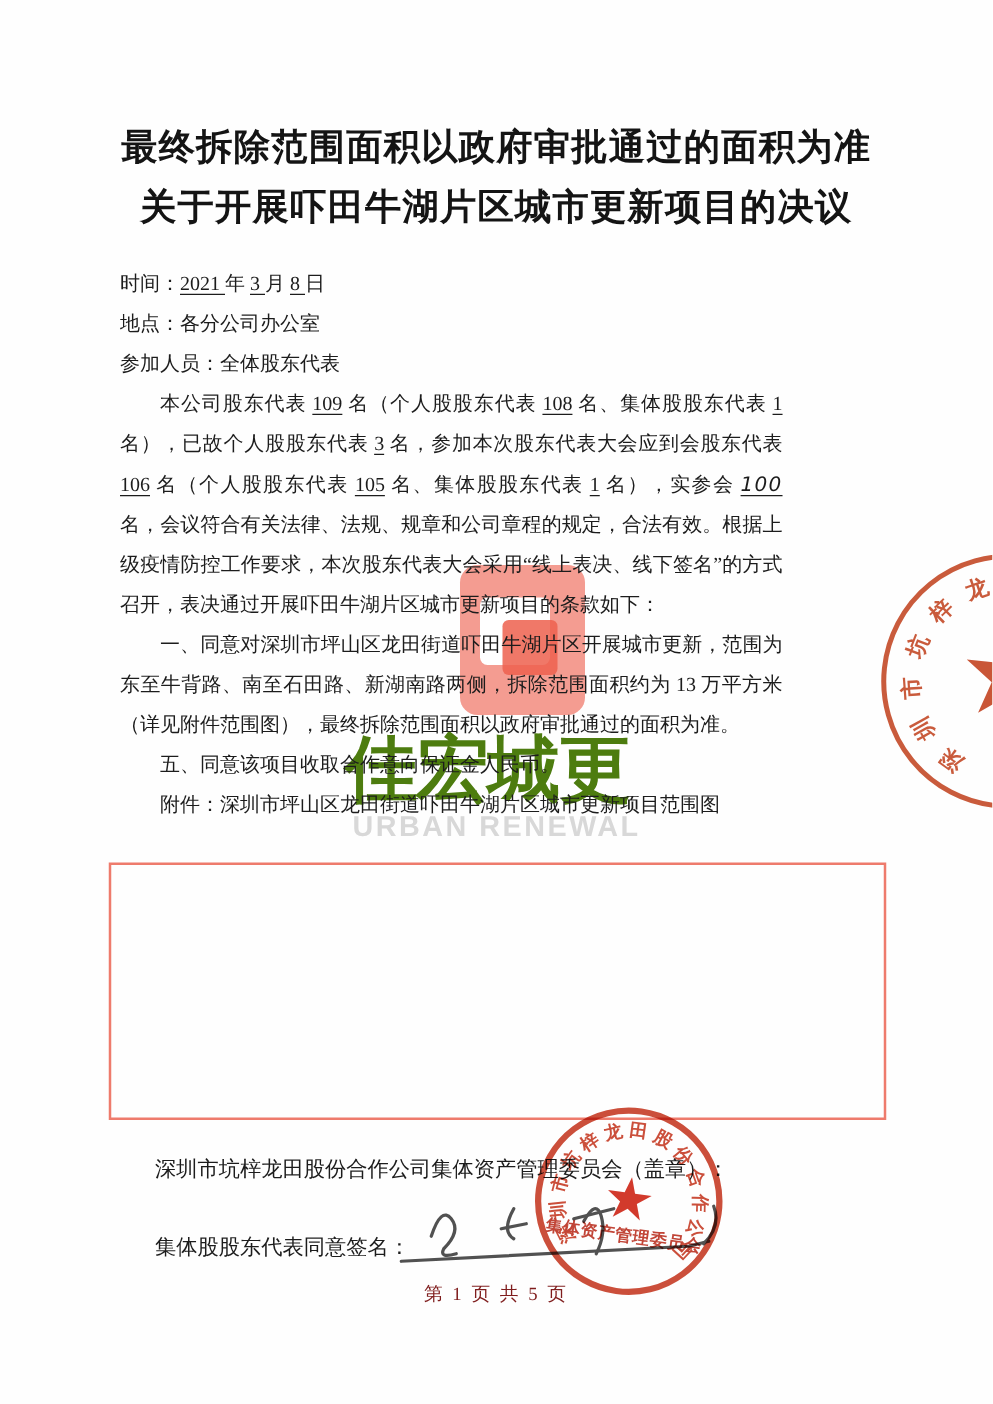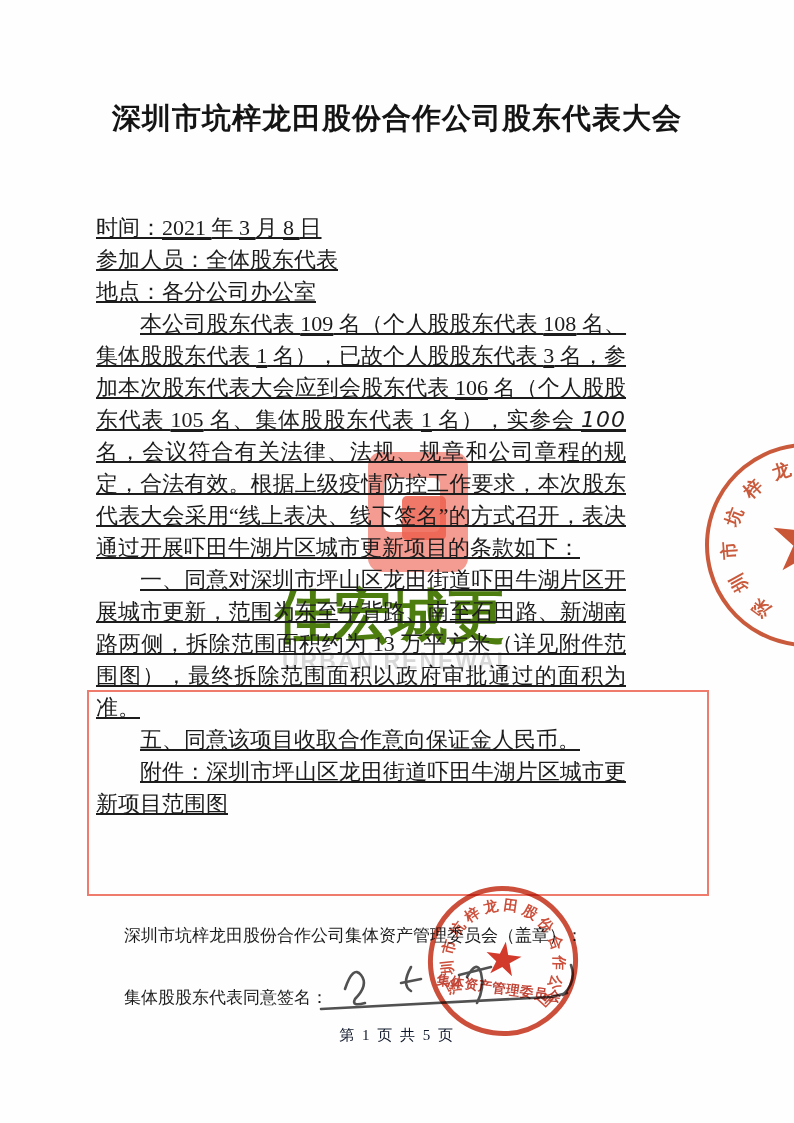--- a/index.html
+++ b/index.html
@@ -35,40 +35,40 @@
   }
   
   .title{
     position:absolute; left:0; top:94px; width:100%; z-index:2;
     text-align:center; font-family:"Liberation Sans", sans-serif;
     font-weight:bold; font-size:29px; line-height:48px; color:#141414;
     letter-spacing:1px;
   }
   .content{
     position:absolute; left:96px; top:212px; width:530px; z-index:2;
-    font-size:22px; line-height:32px;text-decoration:underline;
+    font-size:16px; line-height:32px;
   }
   .content p{margin:0; text-align:justify;}
   .content p.indent{text-indent:2em;}
   .u{text-decoration:underline; text-underline-offset:3px;}
   .hw{font-family:"DejaVu Sans", sans-serif; font-style:italic; letter-spacing:1px;}
   .mt8{margin-top:8px;} .mt6{margin-top:6px;}
   
   .red-box{
     position:absolute; left:87px; top:690px; width:618px; height:202px;
     border:2px solid #ee7b6c; z-index:3; background:transparent;
   }
   
   .sig-line{position:absolute; left:124px; z-index:2; font-size:17px; white-space:nowrap;}
   .sig1{top:902px;margin-top:22px;} .sig2{top:986px;}
   .signature-svg{position:absolute; left:315px; top:955px; z-index:4;}
   
   .footer{
     position:absolute; left:0; top:1026px; width:100%; z-index:2;
-    text-align:center; font-size:15px; letter-spacing:2px; color:#0f172a;
+    text-align:center; font-size:15px; letter-spacing:2px; color:#7f1d1d;
   }
   
   .seal{position:absolute; z-index:5; mix-blend-mode:multiply; opacity:.92;}
   .seal-ring{position:absolute; inset:0; border-radius:50%;}
   .seal-arc{position:absolute; inset:0;}
   .seal-arc span{
     position:absolute; left:50%; top:50%; width:1em; height:1em;
     margin:-0.5em 0 0 -0.5em; text-align:center; line-height:1em;
     font-family:"Liberation Sans", sans-serif; font-weight:bold;
   }
@@ -98,27 +98,28 @@
   <div class="wm-layer">
     <div class="wm-logo">
       <div class="wm-hole"></div>
       <div class="wm-inner"></div>
     </div>
     <div class="wm-cn">佳宏城更</div>
     <div class="wm-en">URBAN RENEWAL</div>
   </div>
 
   <div class="title">
-    <div>深圳市坑梓龙田股份合作公司股东代表大会</div>
+    <div>最终拆除范围面积以政府审批通过的面积为准</div>
+    <div>关于开展吓田牛湖片区城市更新项目的决议</div>
   </div>
 
   <div class="content">
     <p><span>时间：</span><span class="u">2021 </span><span>年 </span><span class="u">3 </span><span>月 </span><span class="u">8 </span><span>日</span></p>
+    <p>地点：各分公司办公室</p>
     <p>参加人员：全体股东代表</p>
-    <p>地点：各分公司办公室</p>
     <p class="indent"><span>本公司股东代表 </span><span class="u">109</span><span> 名（个人股股东代表 </span><span class="u">108</span><span> 名、集体股股东代表 </span><span class="u">1</span><span> 名），已故个人股股东代表 </span><span class="u">3</span><span> 名，参加本次股东代表大会应到会股东代表 </span><span class="u">106</span><span> 名（个人股股东代表 </span><span class="u">105</span><span> 名、集体股股东代表 </span><span class="u">1</span><span> 名），实参会 </span><span class="u hw">100</span><span> 名，会议符合有关法律、法规、规章和公司章程的规定，合法有效。根据上级疫情防控工作要求，本次股东代表大会采用“线上表决、线下签名”的方式召开，表决通过开展吓田牛湖片区城市更新项目的条款如下：</span></p>
     <p class="indent">一、同意对深圳市坪山区龙田街道吓田牛湖片区开展城市更新，范围为东至牛背路、南至石田路、新湖南路两侧，拆除范围面积约为 13 万平方米（详见附件范围图），最终拆除范围面积以政府审批通过的面积为准。</p>
     <p class="indent mt6">五、同意该项目收取合作意向保证金人民币。</p>
     <p class="indent">附件：深圳市坪山区龙田街道吓田牛湖片区城市更新项目范围图</p>
   </div>
 
   <div class="red-box"></div>
 
   <div class="sig-line sig1">深圳市坑梓龙田股份合作公司集体资产管理委员会（盖章）：</div>
   <div class="sig-line sig2">集体股股东代表同意签名：</div>

